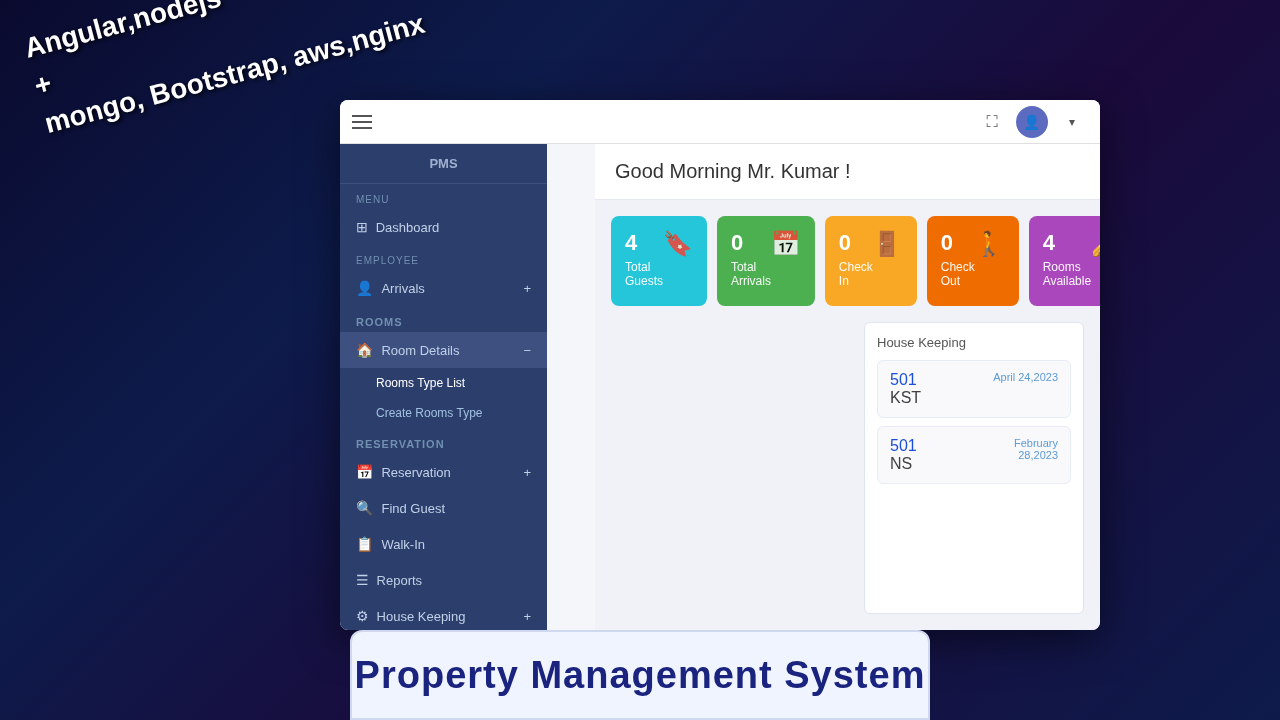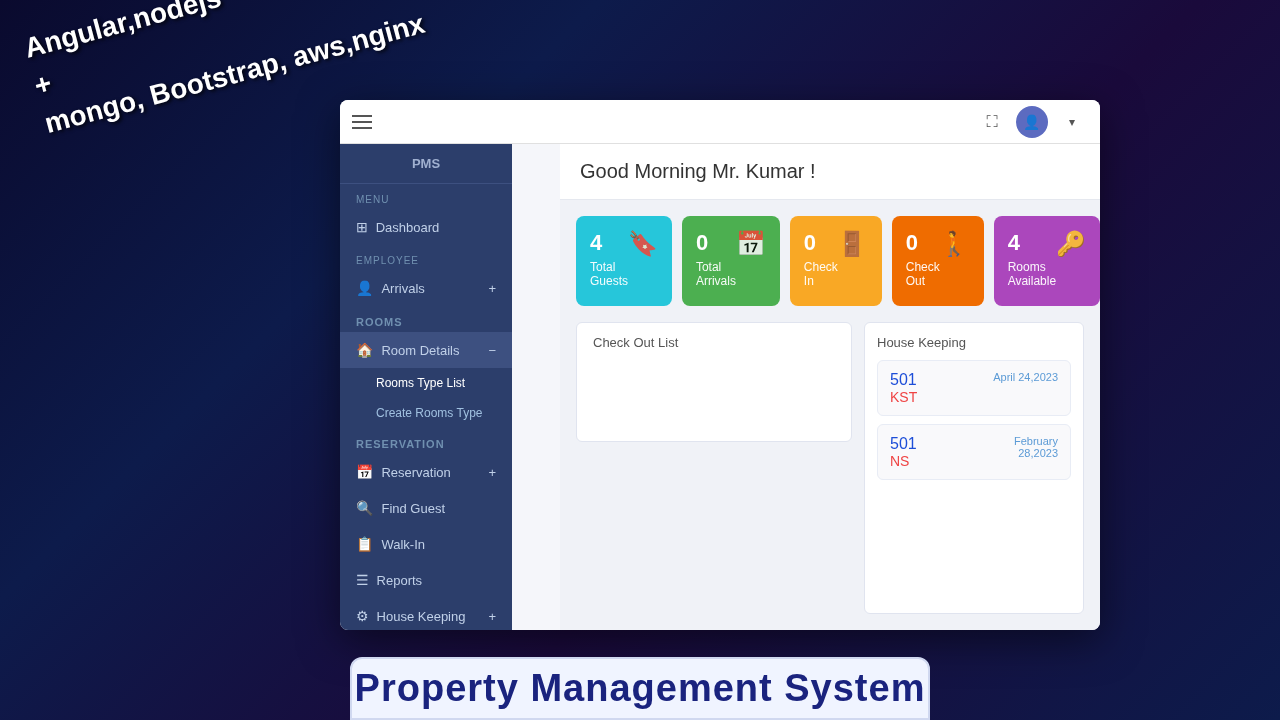--- a/index.html
+++ b/index.html
@@ -36,21 +36,21 @@
       text-shadow: 2px 2px 4px rgba(0,0,0,0.8);
       pointer-events: none;
     }
 
     
     .bottom-banner {
       position: absolute;
       bottom: 0;
       left: 350px;
       right: 350px;
-      height: 63px;
+      height: 90px;
       background: #f0f4ff;
       border-radius: 12px 12px 0 0;
       display: flex;
       align-items: center;
       justify-content: center;
       z-index: 20;
       border: 2px solid #d0d8f0;
     }
 
     .bottom-banner-text {
@@ -143,21 +143,21 @@
 
     
     .app-content {
       display: flex;
       flex: 1;
       overflow: hidden;
     }
 
     
     .sidebar {
-      width: 172px;
+      width: 207px;
       background: #2c3e6b;
       color: white;
       display: flex;
       flex-direction: column;
       overflow-y: auto;
       flex-shrink: 0;
     }
 
     .pms-logo {
       padding: 12px 16px;
@@ -342,22 +342,22 @@
       align-items: flex-start;
     }
 
     .hk-room {
       font-size: 16px;
       font-weight: 500;
       color: #1d4ed8;
     }
 
     .hk-status {
-      font-size: 14px;
-      color: #ef4444;
+      font-size: 16px;
+      color: #404040;
     }
 
     .hk-date {
       font-size: 11px;
       color: #5c9bd6;
       text-align: right;
     }
 
     
     .si { font-size: 14px; }
@@ -522,23 +522,20 @@
             <div class="stat-label">Rooms<br>Available</div>
           </div>
           <div class="stat-icon">🔑</div>
         </div>
 
       </div>
 
       <div class="content-grid">
 
         <div class="content-left">
-          <div class="section-box">
-            <h4>Check Out List</h4>
-          </div>
         </div>
 
         <div class="housekeeping-panel">
           <h4>House Keeping</h4>
 
           <div class="hk-entry">
             <div>
               <div class="hk-room">501</div>
               <div class="hk-status">KST</div>
             </div>

